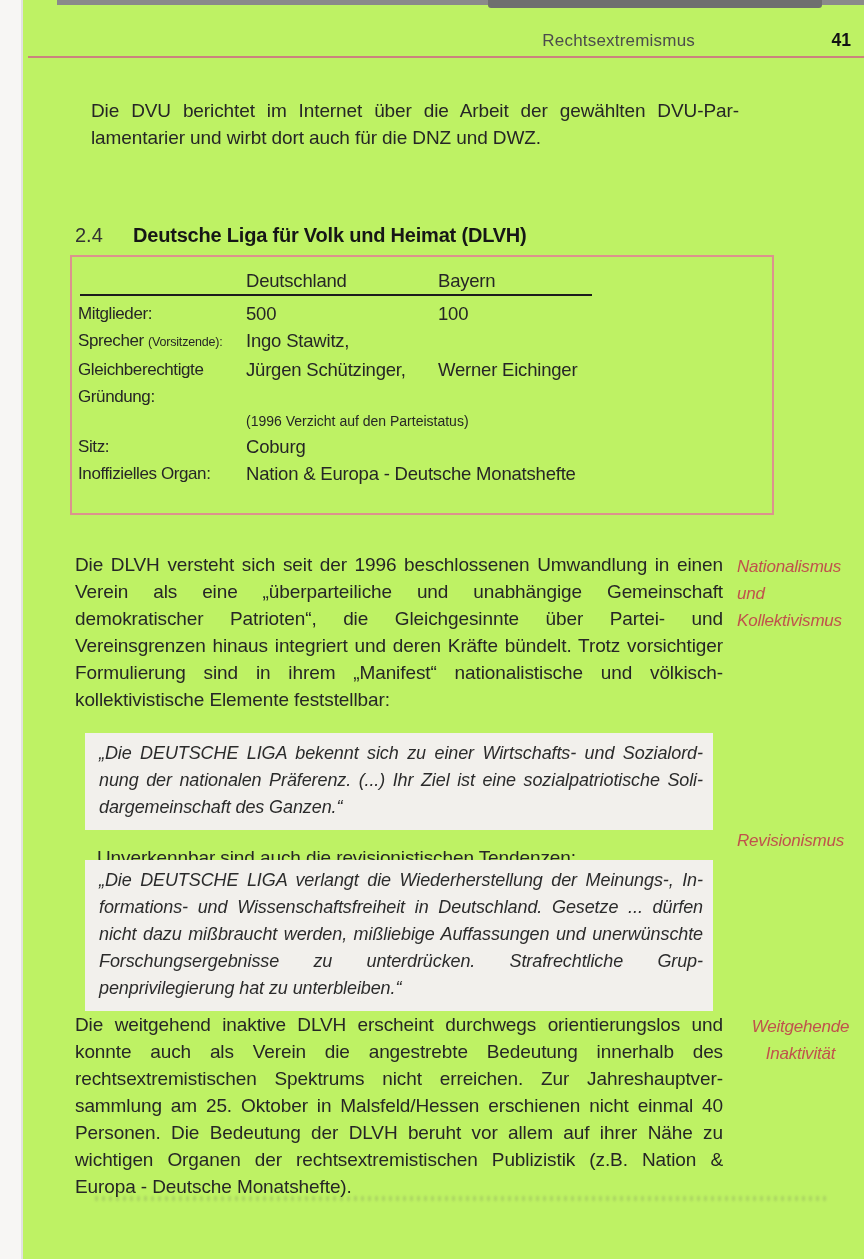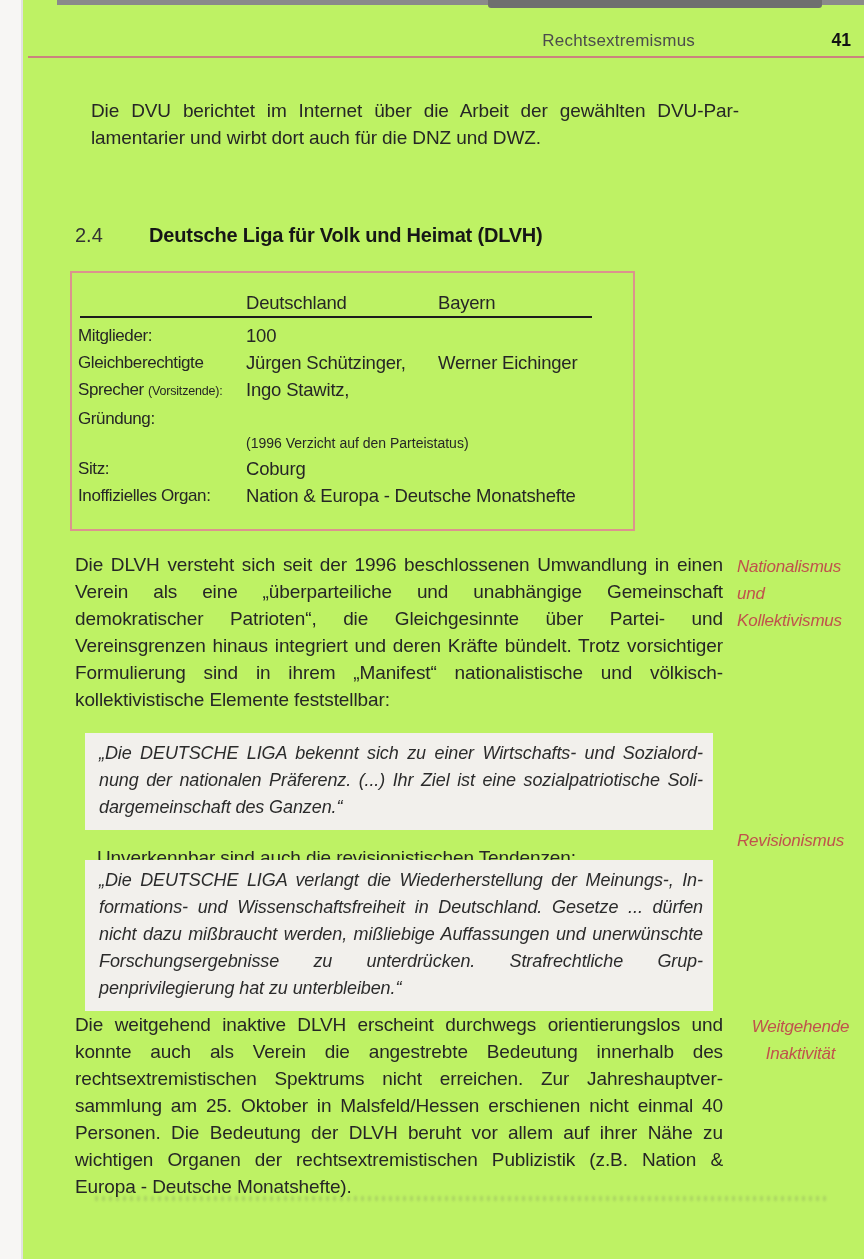--- a/index.html
+++ b/index.html
@@ -18,25 +18,25 @@
   .ghost-dots{position:absolute;height:5px;filter:blur(1px);
     background:repeating-linear-gradient(90deg,rgba(90,90,90,0.18) 0 3px,transparent 3px 7px);}
   
   .running-title{position:absolute;top:31px;right:169px;font-size:17px;color:#4c4c4c;letter-spacing:.2px;}
   .page-number{position:absolute;top:30px;right:13px;font-size:17.5px;font-weight:bold;color:#121212;}
   .header-rule{position:absolute;top:56px;left:28px;width:836px;height:2px;background:#cb837e;}
   
   .para{position:absolute;left:75px;width:648px;font-size:19px;line-height:27px;text-align:justify;letter-spacing:-0.1px;}
   .sec-heading{position:absolute;left:75px;top:204px;font-size:20px;white-space:nowrap;}
   .sec-num{display:inline-block;width:58px;font-weight:normal;color:#333;margin-top:20px;}
-  .sec-title{font-weight:bold;color:#161616;letter-spacing:-0.2px;margin-left:16px;}
+  .sec-title{font-weight:bold;color:#161616;letter-spacing:-0.2px;}
   
-  .infobox{position:absolute;left:70px;top:255px;width:565px;height:260px;
-    border:2px solid #dc938e;padding:16px 0 0 6px;box-sizing:border-box;
-    font-size:18.5px;line-height:27px;letter-spacing:-0.2px;margin-top:16px;}
+  .infobox{position:absolute;left:70px;top:255px;width:704px;height:260px;
+    border:2px solid #dc938e;padding:10px 0 0 6px;box-sizing:border-box;
+    font-size:18.5px;line-height:27px;letter-spacing:-0.2px;}
   .trow{display:grid;grid-template-columns:160px 184px auto;column-gap:8px;}
   .c-label{font-size:17px;letter-spacing:-0.4px;white-space:nowrap;}
   .c-de,.c-by{white-space:nowrap;}
   .t-underline{height:0;border-bottom:2px solid #1c1c1c;width:512px;margin:0 0 4px 2px;}
   .t-small{font-size:14px;line-height:23px;letter-spacing:0;}
   .lbl-small{font-size:12.5px;letter-spacing:-0.2px;}
   
   .quote{position:absolute;left:85px;width:628px;background:#f2f0ec;
     padding:7px 10px 9px 14px;box-sizing:border-box;
     font-size:18px;line-height:27px;font-style:italic;text-align:justify;color:#2b2b2b;letter-spacing:-0.1px;}
@@ -70,31 +70,32 @@
   <div class="infobox">
     <div class="trow">
       <div class="c-label"></div>
       <div class="c-de">Deutschland</div>
       <div class="c-by">Bayern</div>
     </div>
     <div class="t-underline"></div>
 
     <div class="trow">
       <div class="c-label">Mitglieder:</div>
+      <div class="c-de">500</div>
       <div class="c-by">100</div>
+    </div>
+    <div class="trow">
+      <div class="c-label"><span>Sprecher </span><span class="lbl-small">(Vorsitzende):</span></div>
+      <div class="c-de">Ingo Stawitz,</div>
+      <div class="c-by"></div>
     </div>
     <div class="trow">
       <div class="c-label">Gleichberechtigte</div>
       <div class="c-de">Jürgen Schützinger,</div>
       <div class="c-by">Werner Eichinger</div>
-    </div>
-    <div class="trow">
-      <div class="c-label"><span>Sprecher </span><span class="lbl-small">(Vorsitzende):</span></div>
-      <div class="c-de">Ingo Stawitz,</div>
-      <div class="c-by"></div>
     </div>
     <div class="trow">
       <div class="c-label">Gründung:</div>
       <div class="c-by"></div>
     </div>
     <div class="trow">
       <div class="c-label"></div>
       <div class="c-de t-small">(1996 Verzicht auf den Parteistatus)</div>
       <div class="c-by"></div>
     </div>

